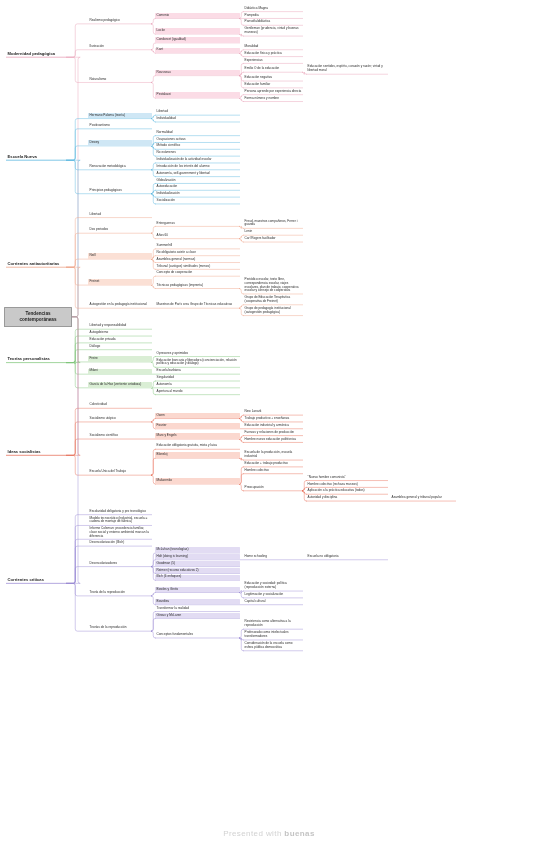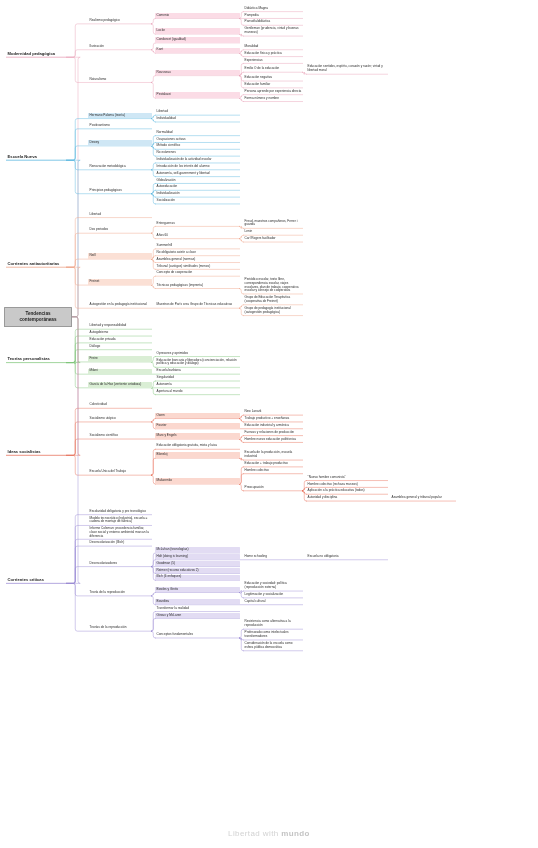--- a/index.html
+++ b/index.html
@@ -450,13 +450,13 @@
       <div class="node plain" style="left: 88px; top: 625.535px; width: 64px; font-size: 3.1px;">Teorías de la reproducción</div>
       <div class="node plain" style="left: 155px; top: 605.92px; width: 85px; font-size: 3.1px;">Transformar la realidad</div>
       <div class="node filled" style="left: 155px; top: 612.75px; width: 85px; font-size: 3.1px;">Giroux y McLaren</div>
       <div class="node plain" style="left: 155px; top: 632.365px; width: 85px; font-size: 3.1px;">Conceptos fundamentales</div>
       <div class="node plain" style="left: 243px; top: 619.58px; width: 60px; font-size: 3.1px;">Resistencia como alternativa a la reproducción</div>
       <div class="node plain" style="left: 243px; top: 630.38px; width: 60px; font-size: 3.1px;">Profesorado como intelectuales transformadores</div>
       <div class="node plain" style="left: 243px; top: 641.18px; width: 60px; font-size: 3.1px;">Consideración de la escuela como esfera pública democrática</div>
     </div>
   </div>
 
-<div id="footer"><span>Libertad with </span><b>mundo</b></div>
+<div id="footer"><span>Presented with </span><b>buenas</b></div>
 
 </body></html>

